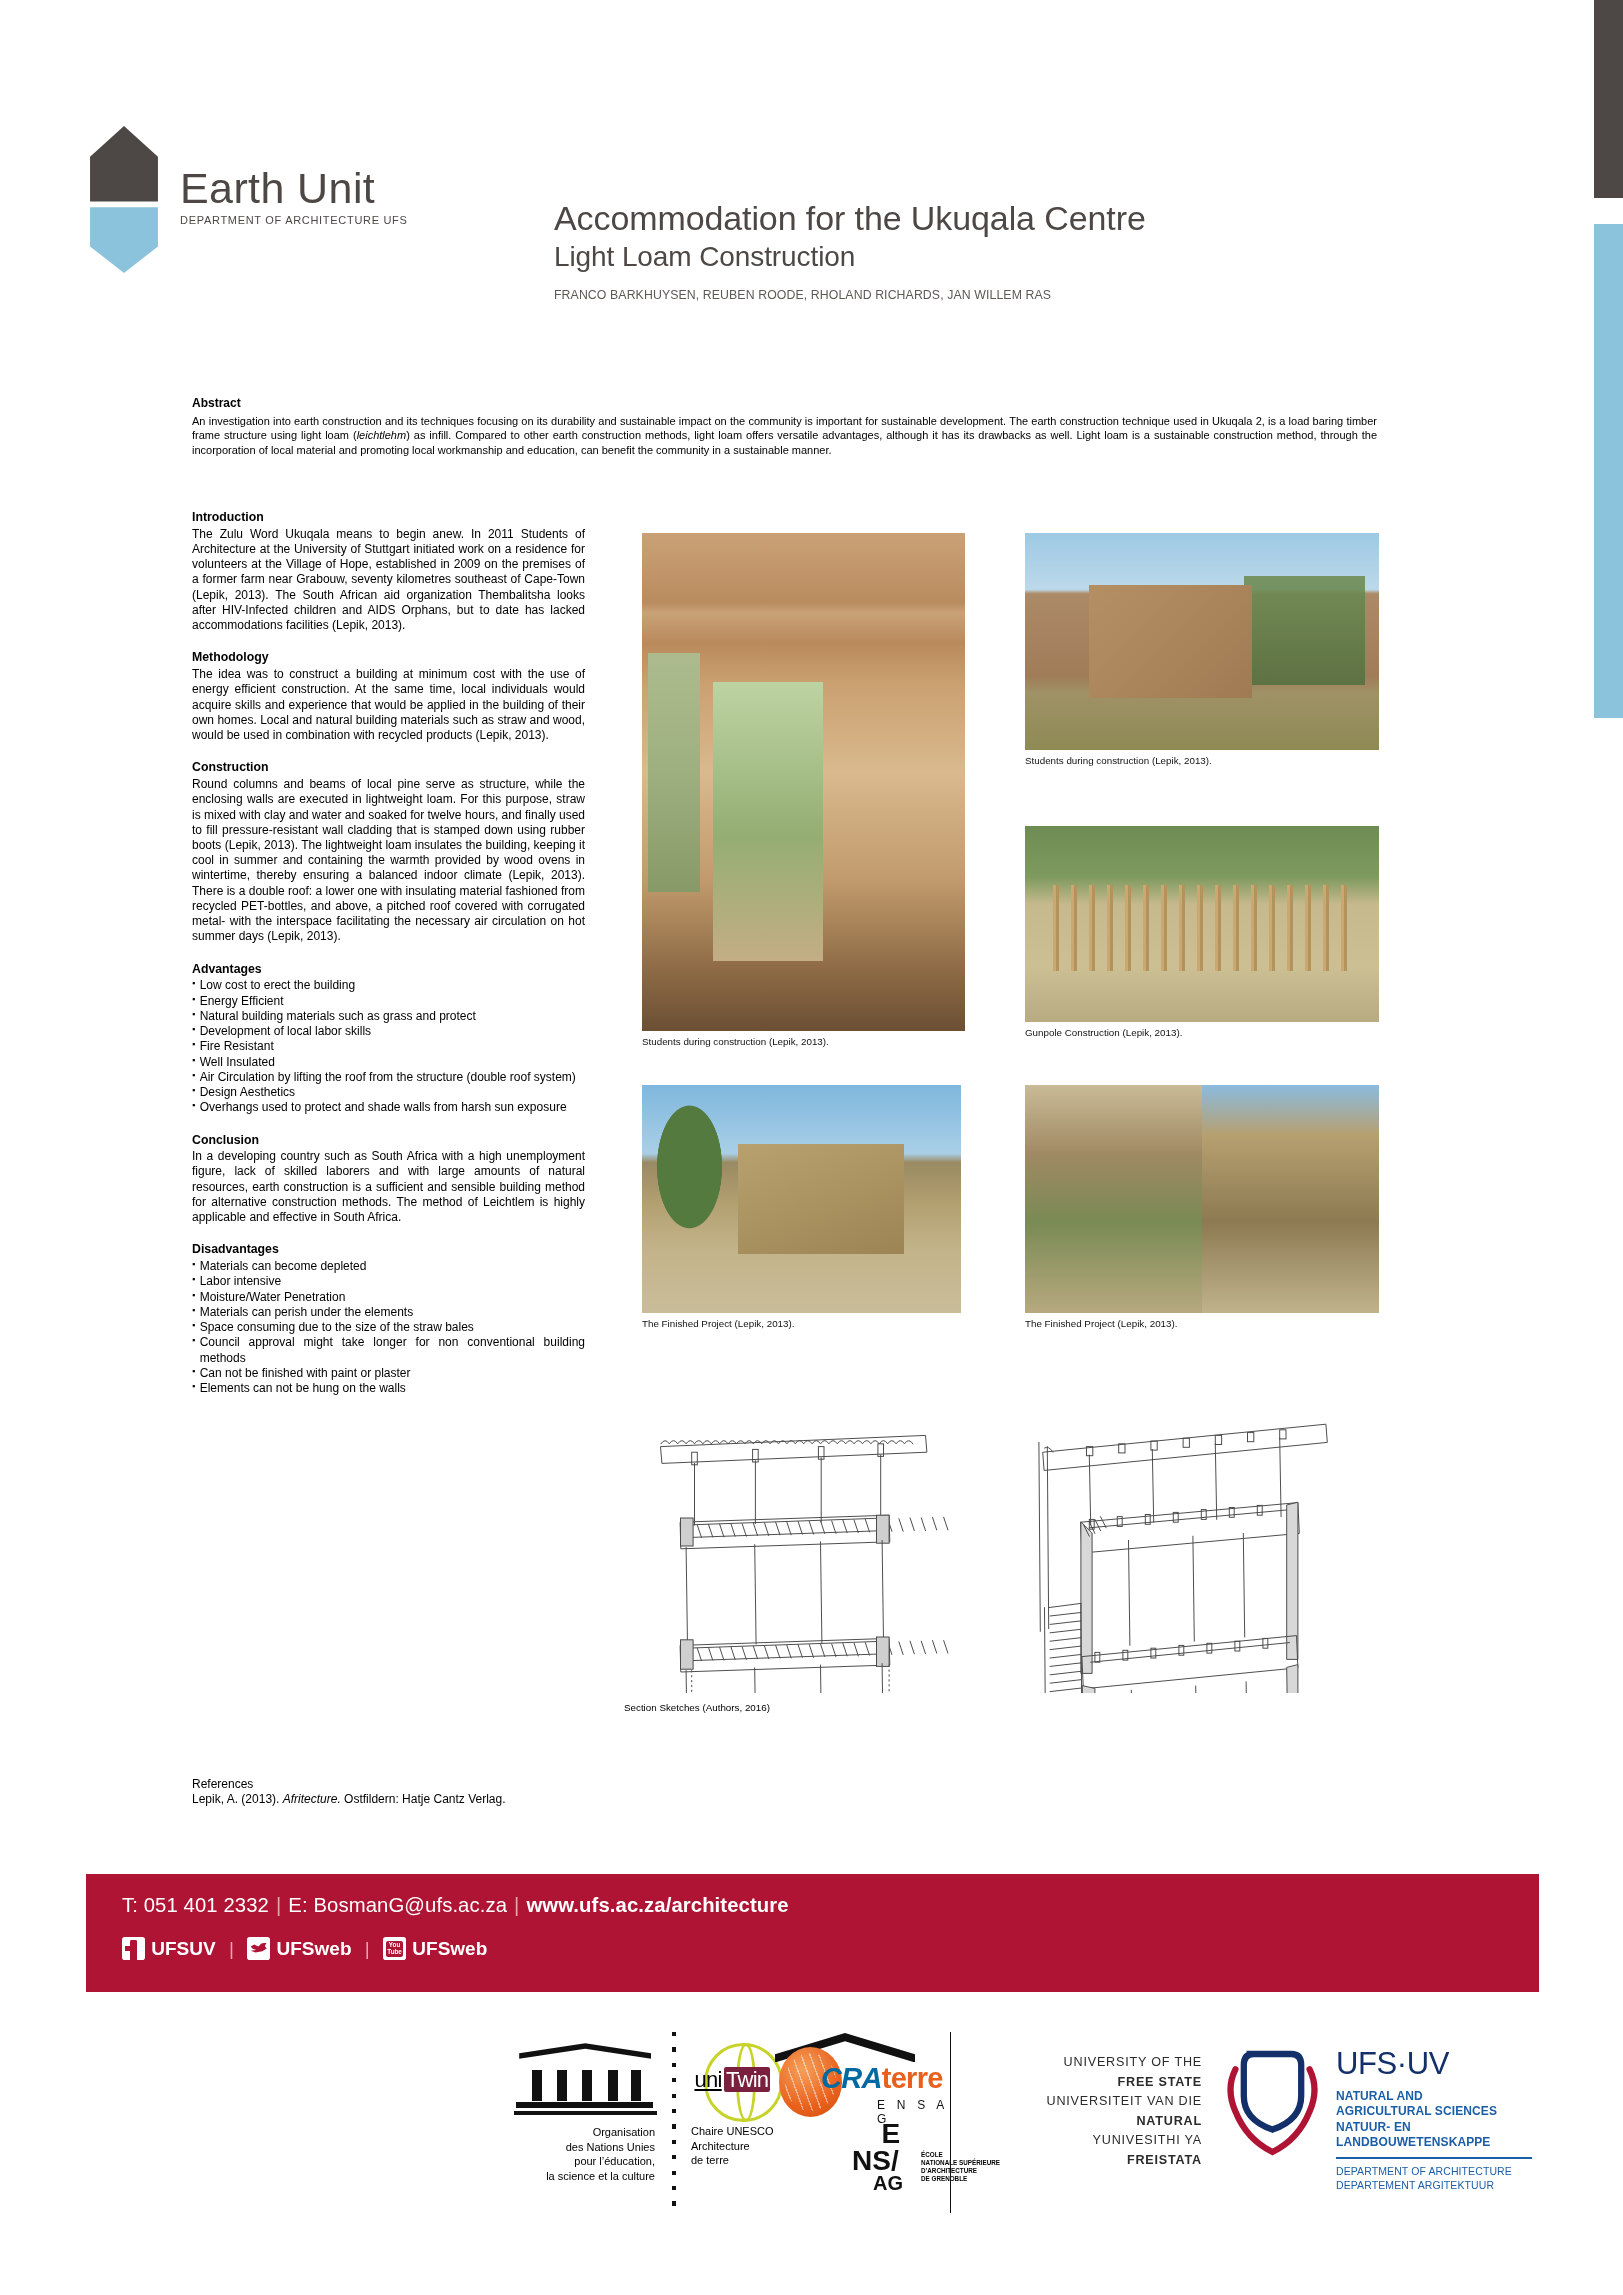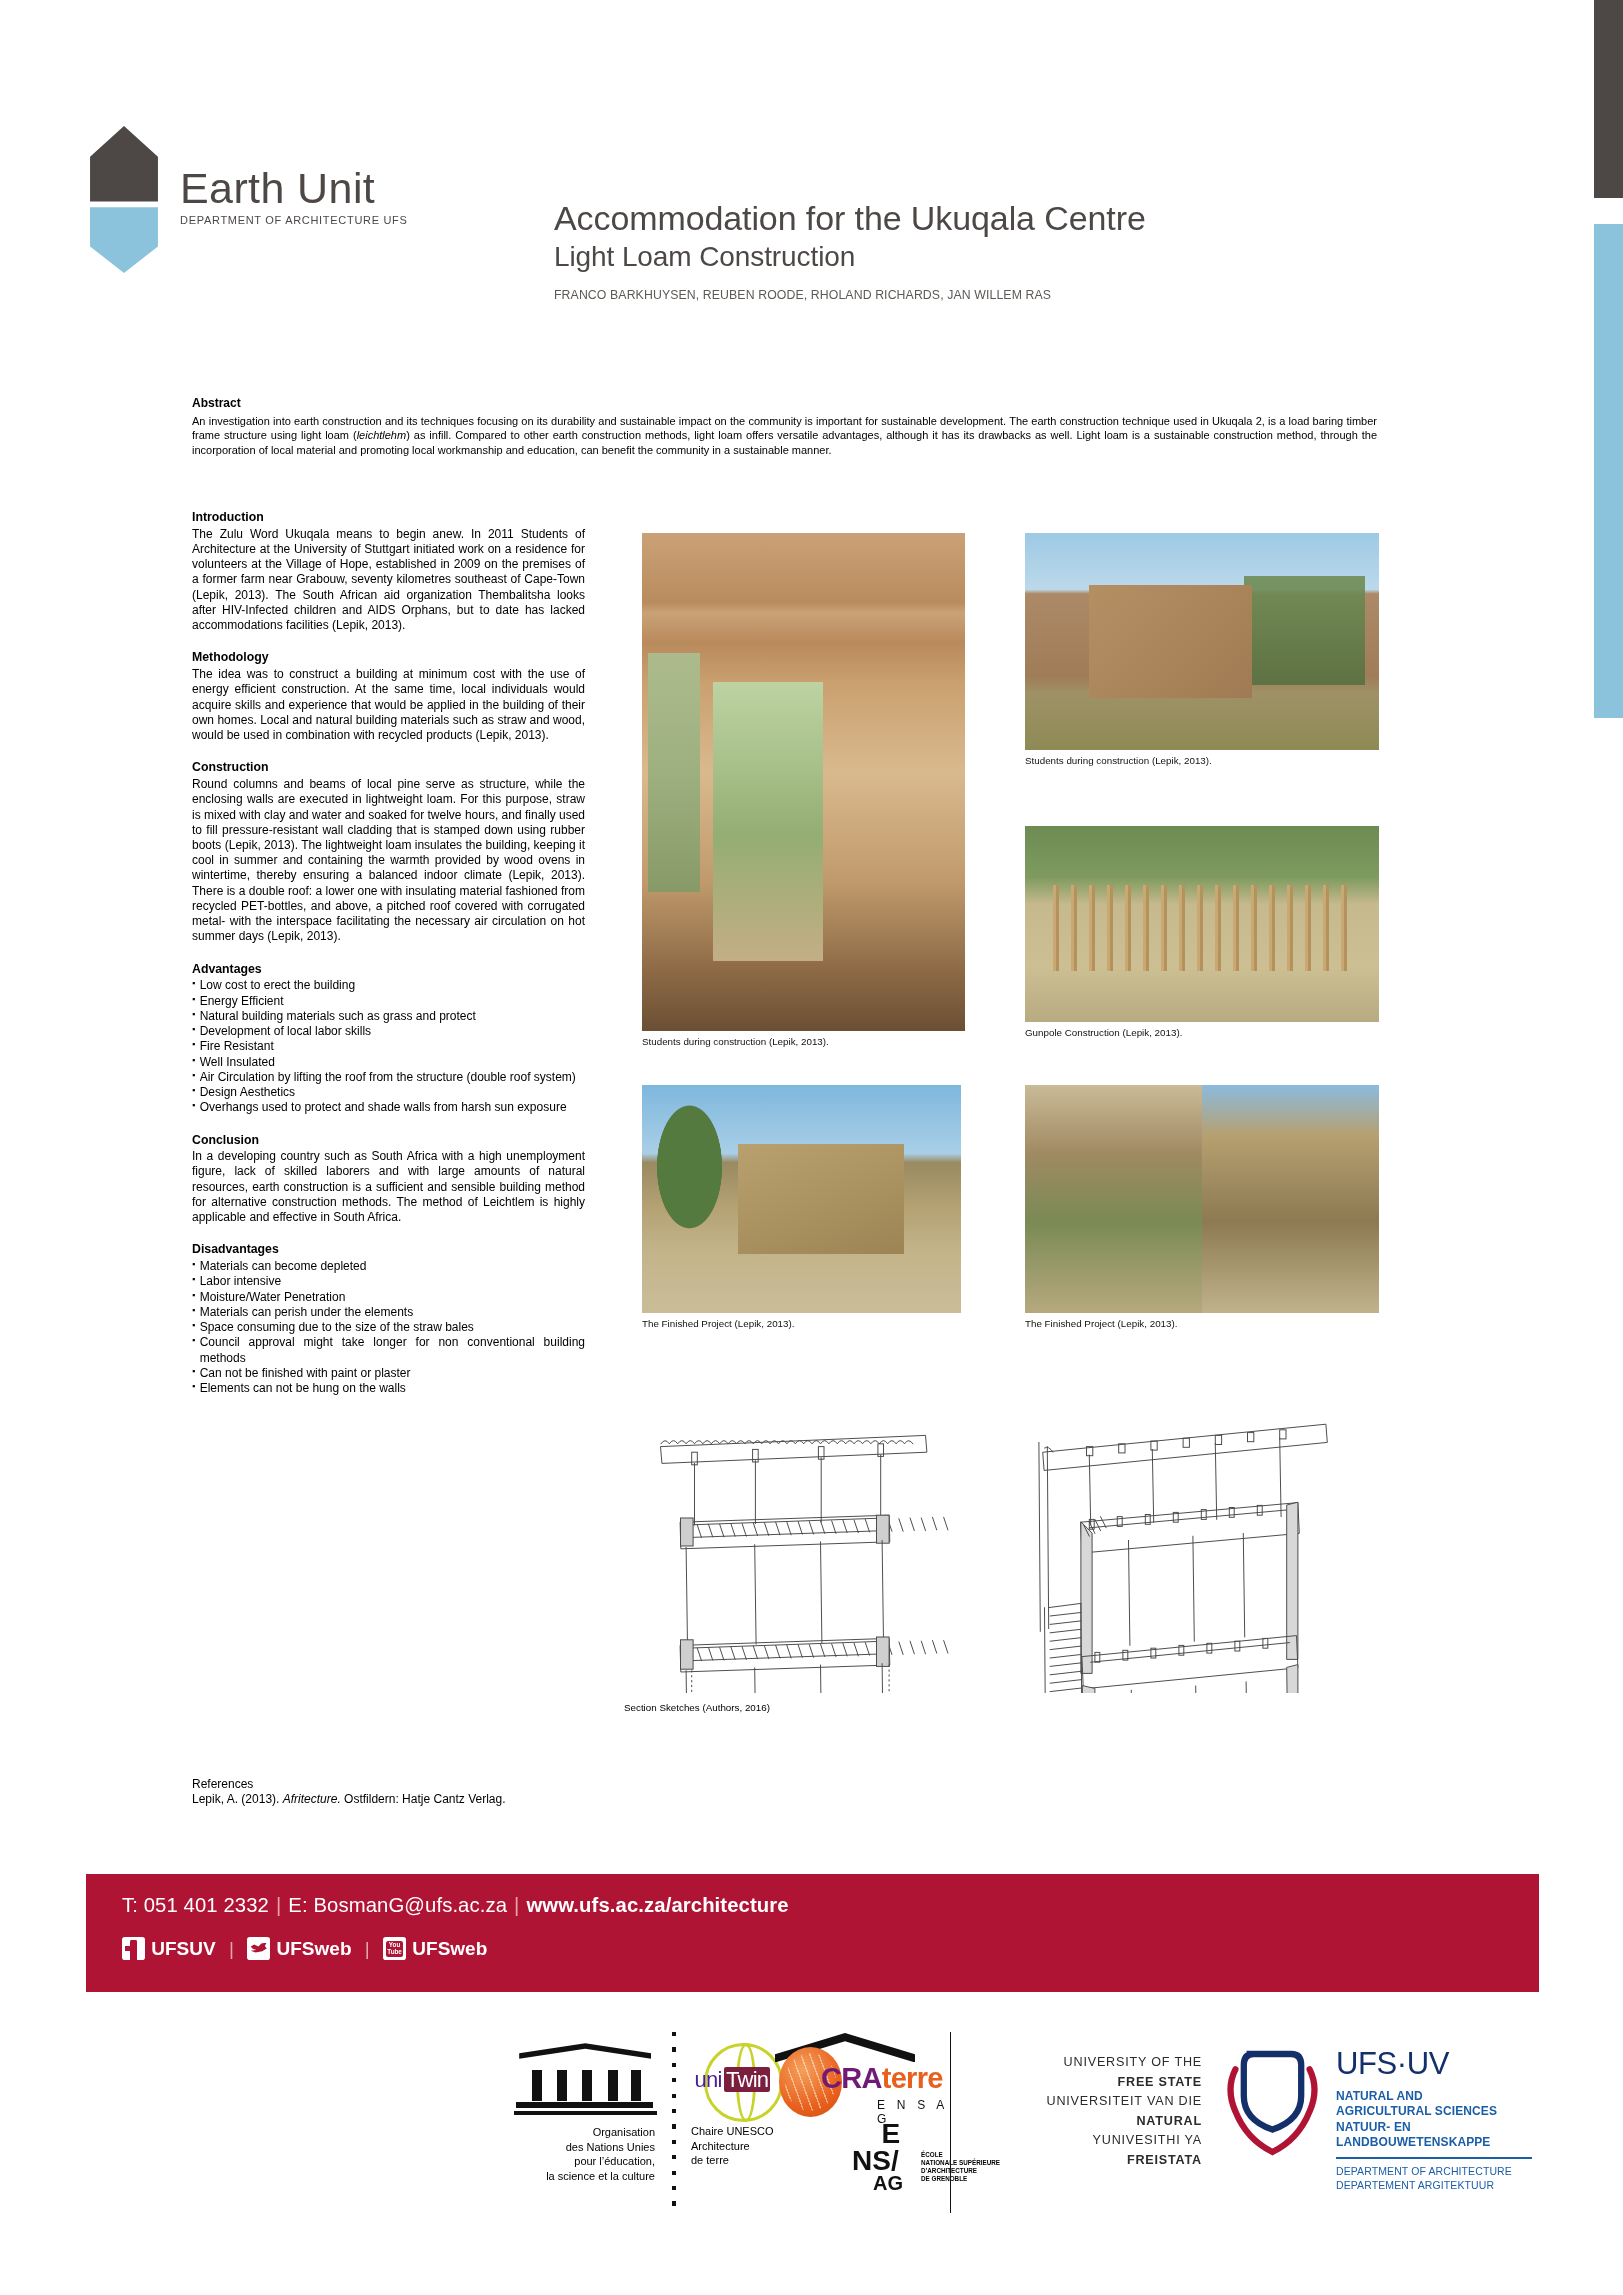--- a/index.html
+++ b/index.html
@@ -128,21 +128,21 @@
   .unitwin-cap{font-size:11px;line-height:1.32;margin-top:8.4px;}
 
   .craterre{position:absolute;left:754px;top:28px;width:210px;}
   .cr-roof{position:absolute;left:21px;top:0;width:140px;height:29.4px;
      clip-path:polygon(50% 0%,100% 72%,100% 100%,50% 28%,0% 100%,0% 72%);background:#111;}
   .cr-ball{position:absolute;left:25px;top:14px;width:63px;height:70px;border-radius:50%;
      background:radial-gradient(circle at 38% 32%,#f5a05a,#e8601c 62%,#d2500f);}
   .cr-ball:after{content:"";position:absolute;inset:5.6px;border-radius:50%;
      background:repeating-linear-gradient(70deg,rgba(255,255,255,.45) 0 1.4px,transparent 1.4px 8.4px);}
   .cr-word{position:absolute;left:67px;top:29.4px;font-size:29px;font-weight:bold;letter-spacing:-0.7px;}
-  .cr-word .k{color:#701a75;}
+  .cr-word .k{color:#0369a1;font-style:italic;}
   .cr-word .t{color:#e8601c;}
   .cr-ensag{position:absolute;left:123px;top:65px;font-size:12px;letter-spacing:4.2px;color:#111;}
   .ensag-stack{position:absolute;left:98px;top:88px;font-weight:bold;color:#111;line-height:0.95;}
   .ensag-stack .e{font-size:28px;margin-left:29.4px;display:block;}
   .ensag-stack .ns{font-size:28px;display:block;}
   .ensag-stack .ag{font-size:20px;margin-left:21px;display:block;}
   .ensag-note{position:absolute;left:167px;top:118px;font-size:6.3px;font-weight:bold;line-height:1.25;}
 
   .vdiv{position:absolute;top:27px;width:1.4px;height:181px;background:#111;}
 
@@ -445,21 +445,21 @@
 des Nations Unies
 pour l’éducation,
 la science et la culture</div>
   </div>
 
   <div class="dotcol"></div>
 
   <div class="unitwin">
     <div class="ut-mark">
       <div class="ut-globe"></div>
-      <div class="ut-word"><span style="background:none;color:#4c1d95;">uni</span><span>Twin</span></div>
+      <div class="ut-word"><span style="background:none;color:#000000;text-decoration:underline;">uni</span><span>Twin</span></div>
     </div>
     <div class="unitwin-cap" style="white-space:pre;">Chaire UNESCO
 Architecture
 de terre</div>
   </div>
 
   <div class="craterre">
     <div class="cr-roof"></div>
     <div class="cr-ball"></div>
     <div class="cr-word"><span class="k">CRA</span><span class="t">terre</span></div>

